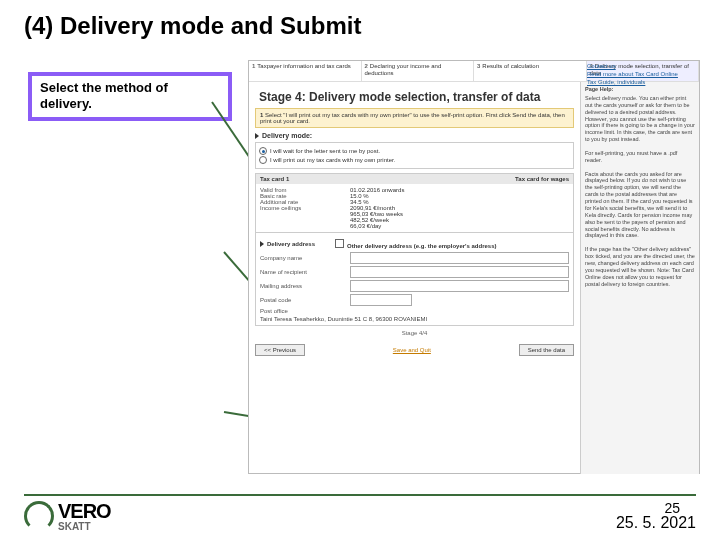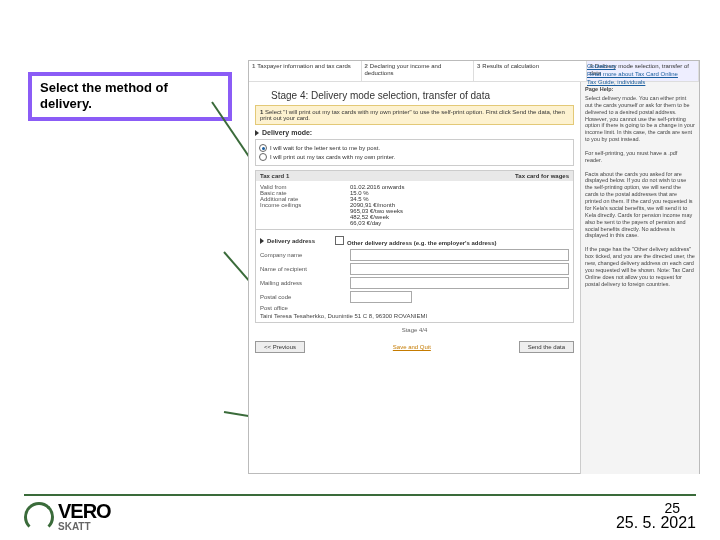--- a/index.html
+++ b/index.html
@@ -8,21 +8,21 @@
 .callout{position:absolute;background:#fff;border:4px solid #8b5cf6;padding:4px 8px;font-size:13px;font-weight:bold;line-height:1.25}
 .screenshot{position:absolute;top:60px;left:248px;width:450px;height:412px;border:1px solid #bbb;background:#fff;font-size:7px;color:#333}
 .scr-header{display:flex;height:20px;border-bottom:1px solid #ddd;font-size:6px}
 .scr-step{flex:1;border-right:1px solid #ddd;padding:2px 3px;line-height:1.1}
 .scr-step .num{color:#666;font-weight:bold;margin-right:2px}
 .scr-links{position:absolute;top:0;right:0;width:110px;font-size:6px;color:#1a5d9e;padding:2px;line-height:1.3}
 .scr-links div{text-decoration:underline}
 .scr-body{display:flex;height:calc(100% - 20px)}
 .scr-main{flex:1;padding:4px 6px}
 .scr-side{width:110px;background:#f4f4f4;border-left:1px solid #ccc;padding:4px;font-size:5.5px;line-height:1.25;color:#444}
-.stage-title{font-weight:normal;font-size:10px;margin:4px 16px}
+.stage-title{font-weight:bold;font-size:12px;margin:4px 4px}
 .hint-box{background:#fdf2d0;border:1px solid #e3c977;padding:3px 4px;font-size:6px;margin-bottom:4px}
 .section-label{font-weight:bold;font-size:7px;margin:3px 0;display:flex;align-items:center}
 .tri{display:inline-block;width:0;height:0;border-top:3px solid transparent;border-bottom:3px solid transparent;border-left:4px solid #333;margin-right:3px}
 .radio-row{display:flex;align-items:center;font-size:6px;margin:1px 0}
 .radio-dot{width:6px;height:6px;border:1px solid #666;border-radius:50%;margin-right:3px;display:inline-block}
 .radio-dot.sel::after{content:"";display:block;width:3px;height:3px;background:#1a5d9e;border-radius:50%;margin:1.5px auto}
 .card-box{border:1px solid #ccc;margin-top:4px}
 .card-head{background:#e8e8e8;padding:2px 4px;font-weight:bold;font-size:6px}
 .card-row{display:flex;font-size:6px;padding:0 4px}
 .card-row .l{width:90px;color:#555}
@@ -33,31 +33,32 @@
 .chk{width:7px;height:7px;border:1px solid #666;display:inline-block;margin-right:3px}
 .po{font-size:6px;color:#444;margin-top:2px}
 .nav-row{display:flex;justify-content:space-between;margin-top:8px;font-size:6px;align-items:center}
 .nav-btn{border:1px solid #999;background:#eee;padding:2px 8px}
 .nav-save{color:#c57b00;text-decoration:underline}
 .stage-ind{text-align:center;font-size:6px;color:#666;margin-top:4px}
 .arrow{position:absolute;pointer-events:none}
 .arrow line{stroke:#3a6b3a;stroke-width:2}
 .arrow polygon{fill:#3a6b3a}
 .footer-line{position:absolute;bottom:44px;left:24px;width:672px;height:2px;background:#3a6b3a}
-.logo{position:absolute;bottom:8px;left:24px;display:flex;align-items:flex-end;font-weight:bold;font-family:Arial;letter-spacing:-1px}
+.logo{position:absolute;bottom:8px;left:24px;display:flex;align-items:center;font-weight:bold;font-family:Arial;letter-spacing:-1px}
 .logo .ring{width:24px;height:24px;border:3px solid #3a6b3a;border-radius:50%;border-bottom-color:transparent;margin-right:4px}
 .logo .big{font-size:20px;color:#000}
 .logo .sm{font-size:10px;color:#666;letter-spacing:0;margin-top:-2px}
 .page-num{position:absolute;bottom:24px;right:40px;font-size:14px;text-align:right}
 .page-date{position:absolute;bottom:8px;right:24px;font-size:16px;text-align:right}
 </style>
 </head>
 <body>
 
 <div class="slide">
+  <div class="title">(4) Delivery mode and Submit</div>
 
   <div class="callout" style="top:72px;left:28px;width:180px">Select the method of delivery.</div>
 
   <svg class="arrow" style="top:100px;left:210px;width:60px;height:80px">
     <line x1="2" y1="2" x2="48" y2="70"></line>
       <polygon points="48,70 40,60 52,58"></polygon>
   </svg>
   <svg class="arrow" style="top:250px;left:222px;width:80px;height:90px">
     <line x1="2" y1="2" x2="70" y2="80"></line>
       <polygon points="70,80 60,72 72,66"></polygon>

